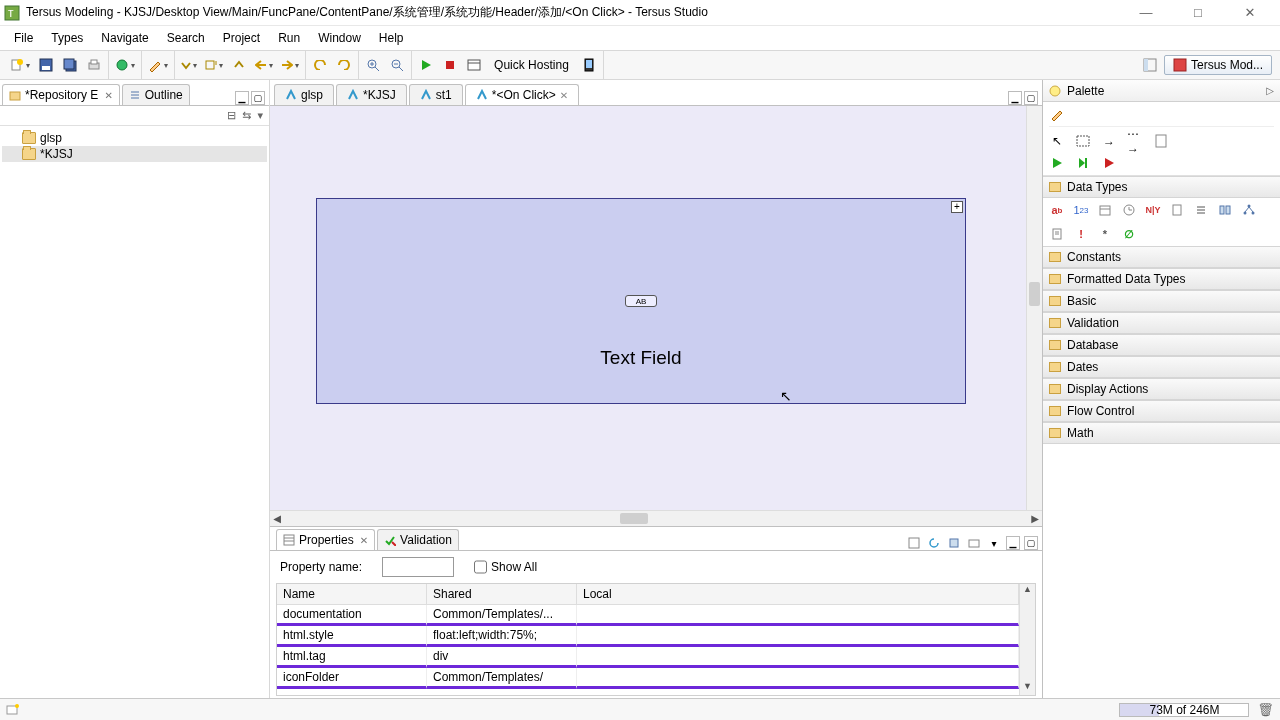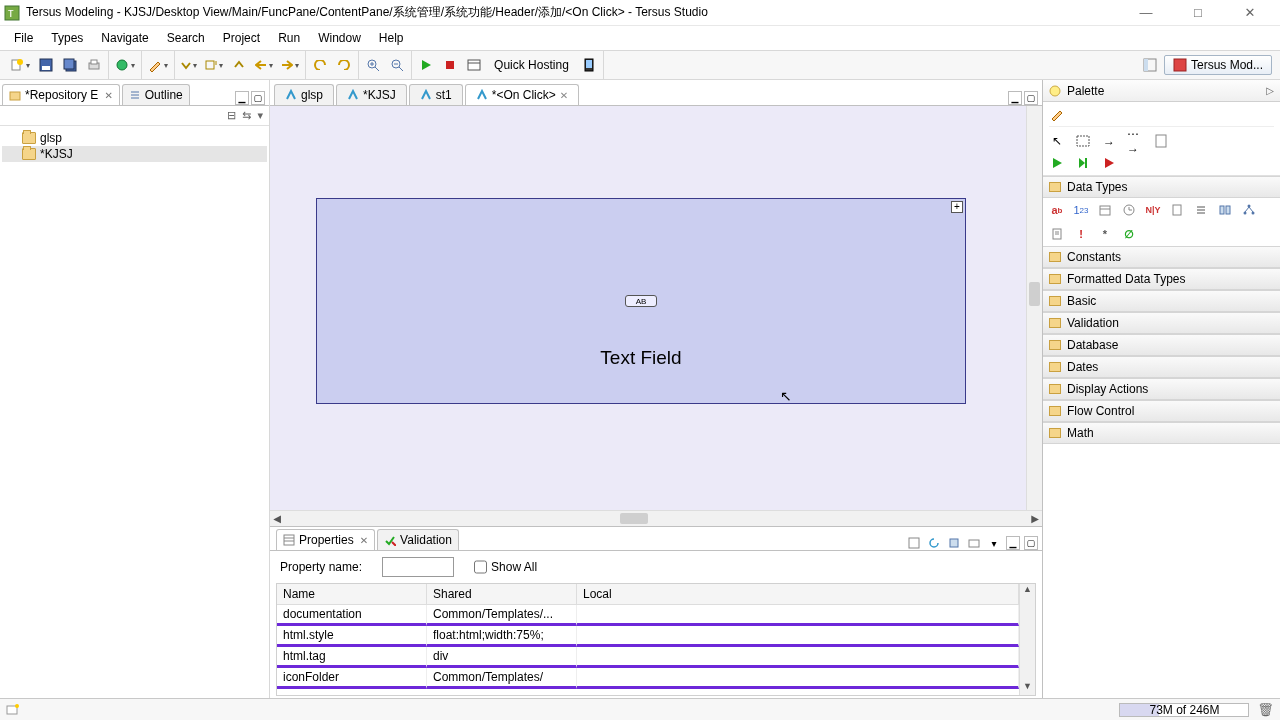--- a/index.html
+++ b/index.html
@@ -442,21 +442,21 @@
       </div>
       <div class="props-table">
         <div class="props-grid">
           <div class="hdr">Name</div>
           <div class="hdr">Shared</div>
           <div class="hdr">Local</div>
           <div class="cell">documentation</div>
           <div class="cell">Common/Templates/...</div>
           <div class="cell"></div>
           <div class="cell">html.style</div>
-          <div class="cell">float:html;width:75%;</div>
+          <div class="cell">float:left;width:75%;</div>
           <div class="cell"></div>
           <div class="cell">html.tag</div>
           <div class="cell">div</div>
           <div class="cell"></div>
           <div class="cell">iconFolder</div>
           <div class="cell">Common/Templates/</div>
           <div class="cell"></div>
         </div>
         <div class="props-scroll">
           <span class="up">▲</span>

